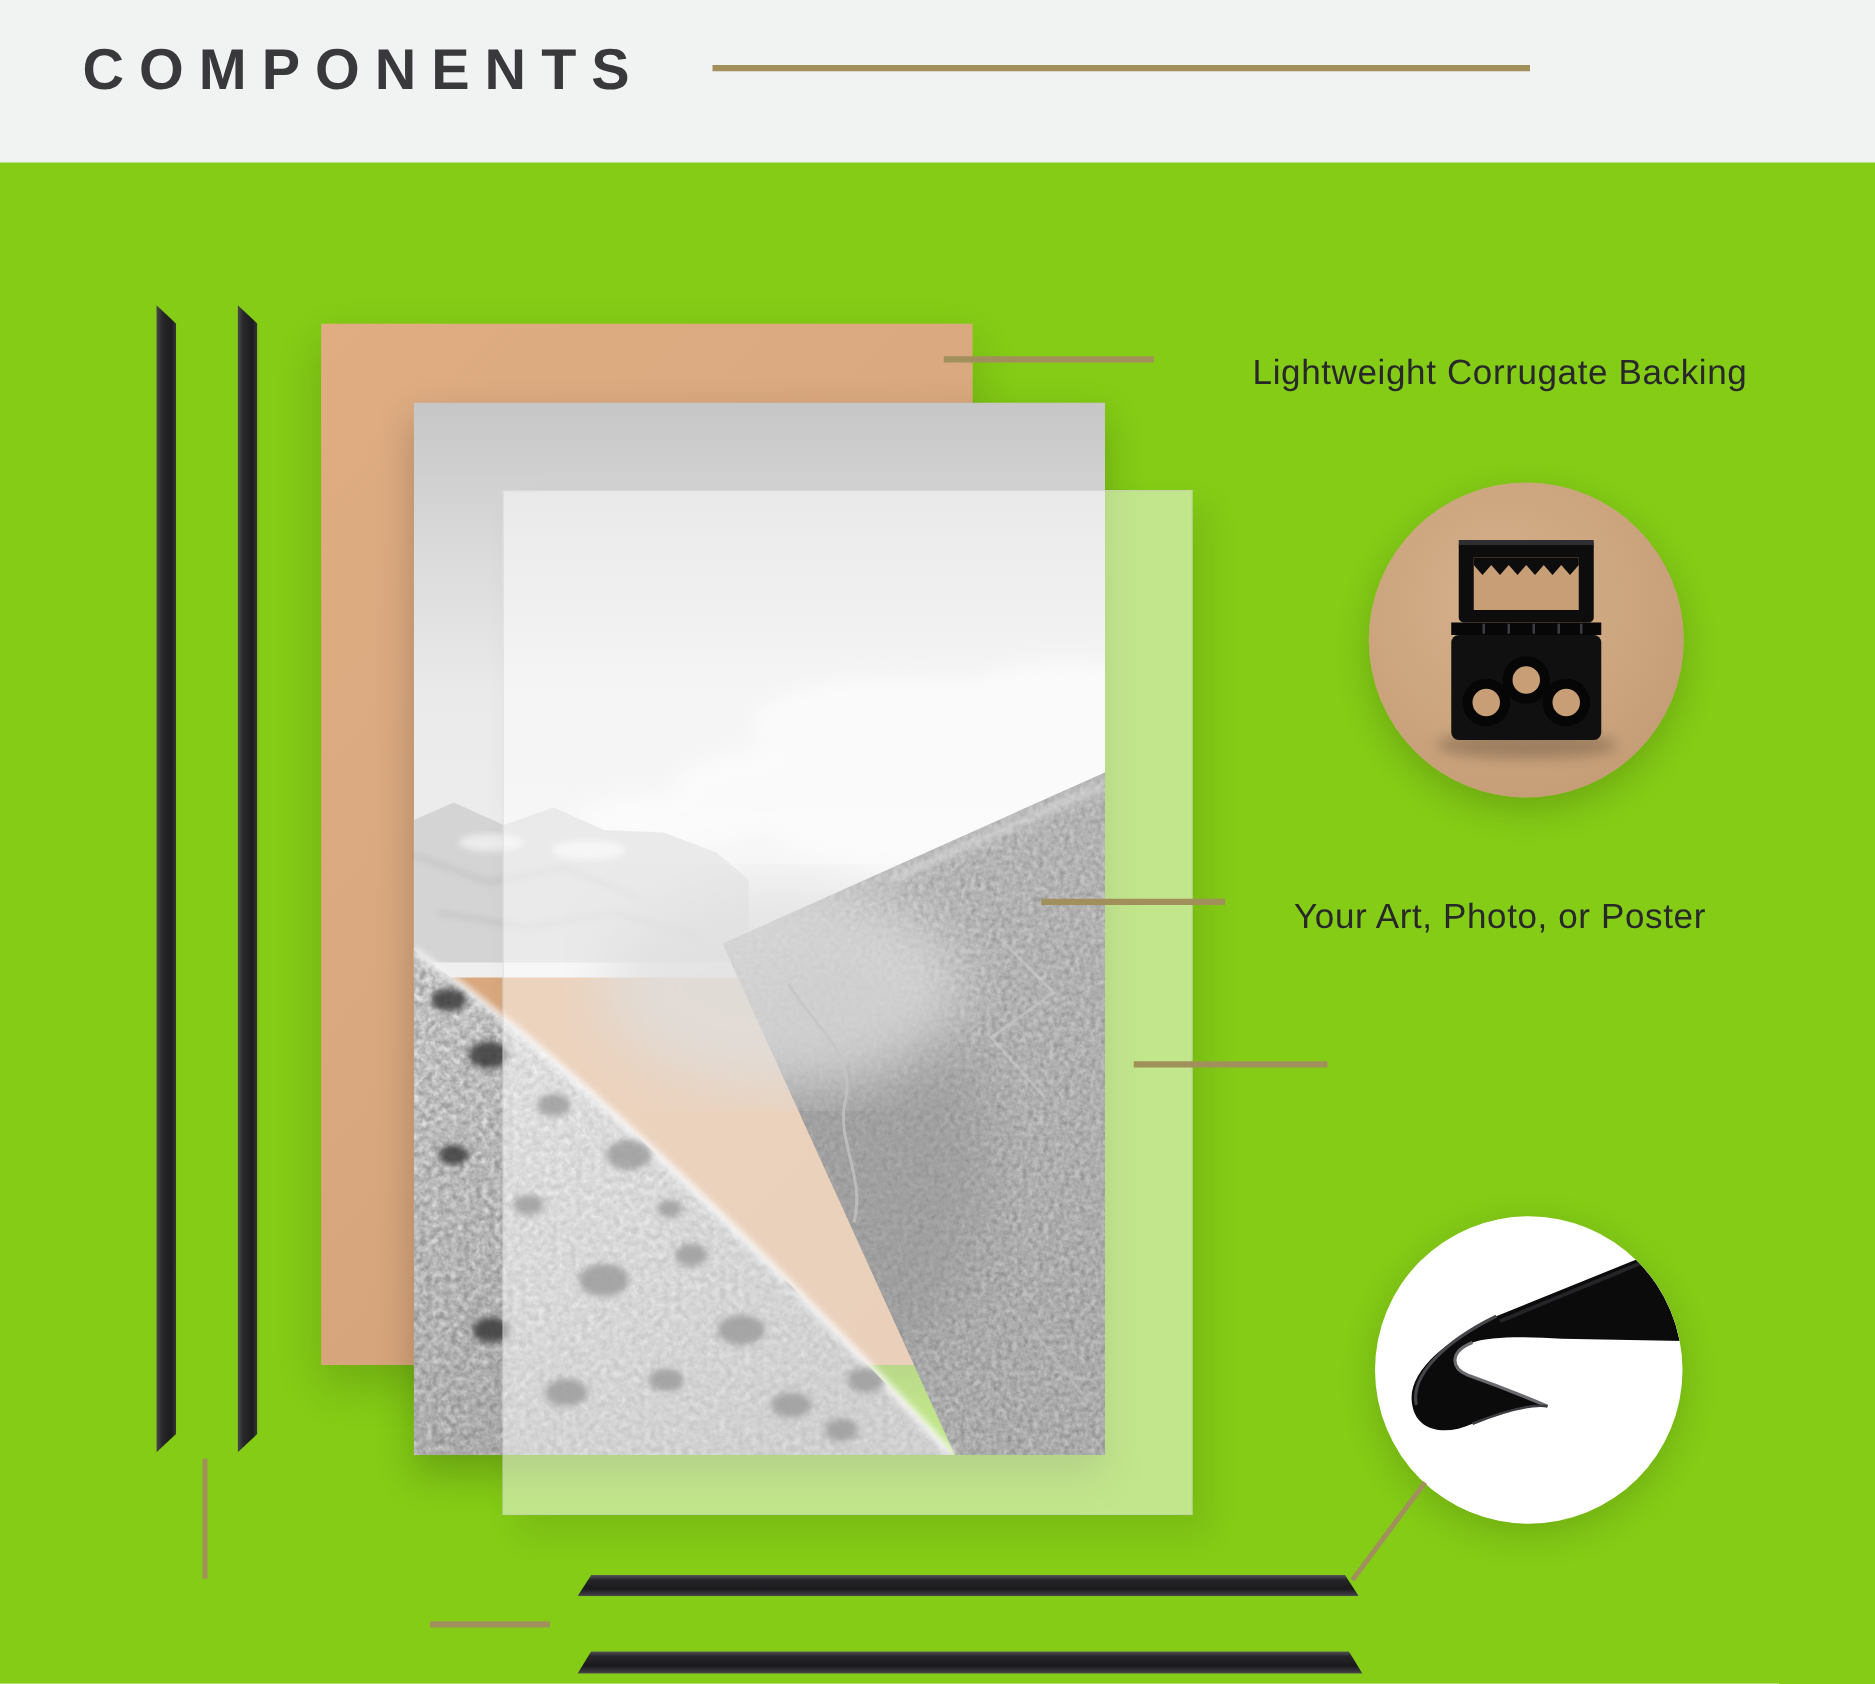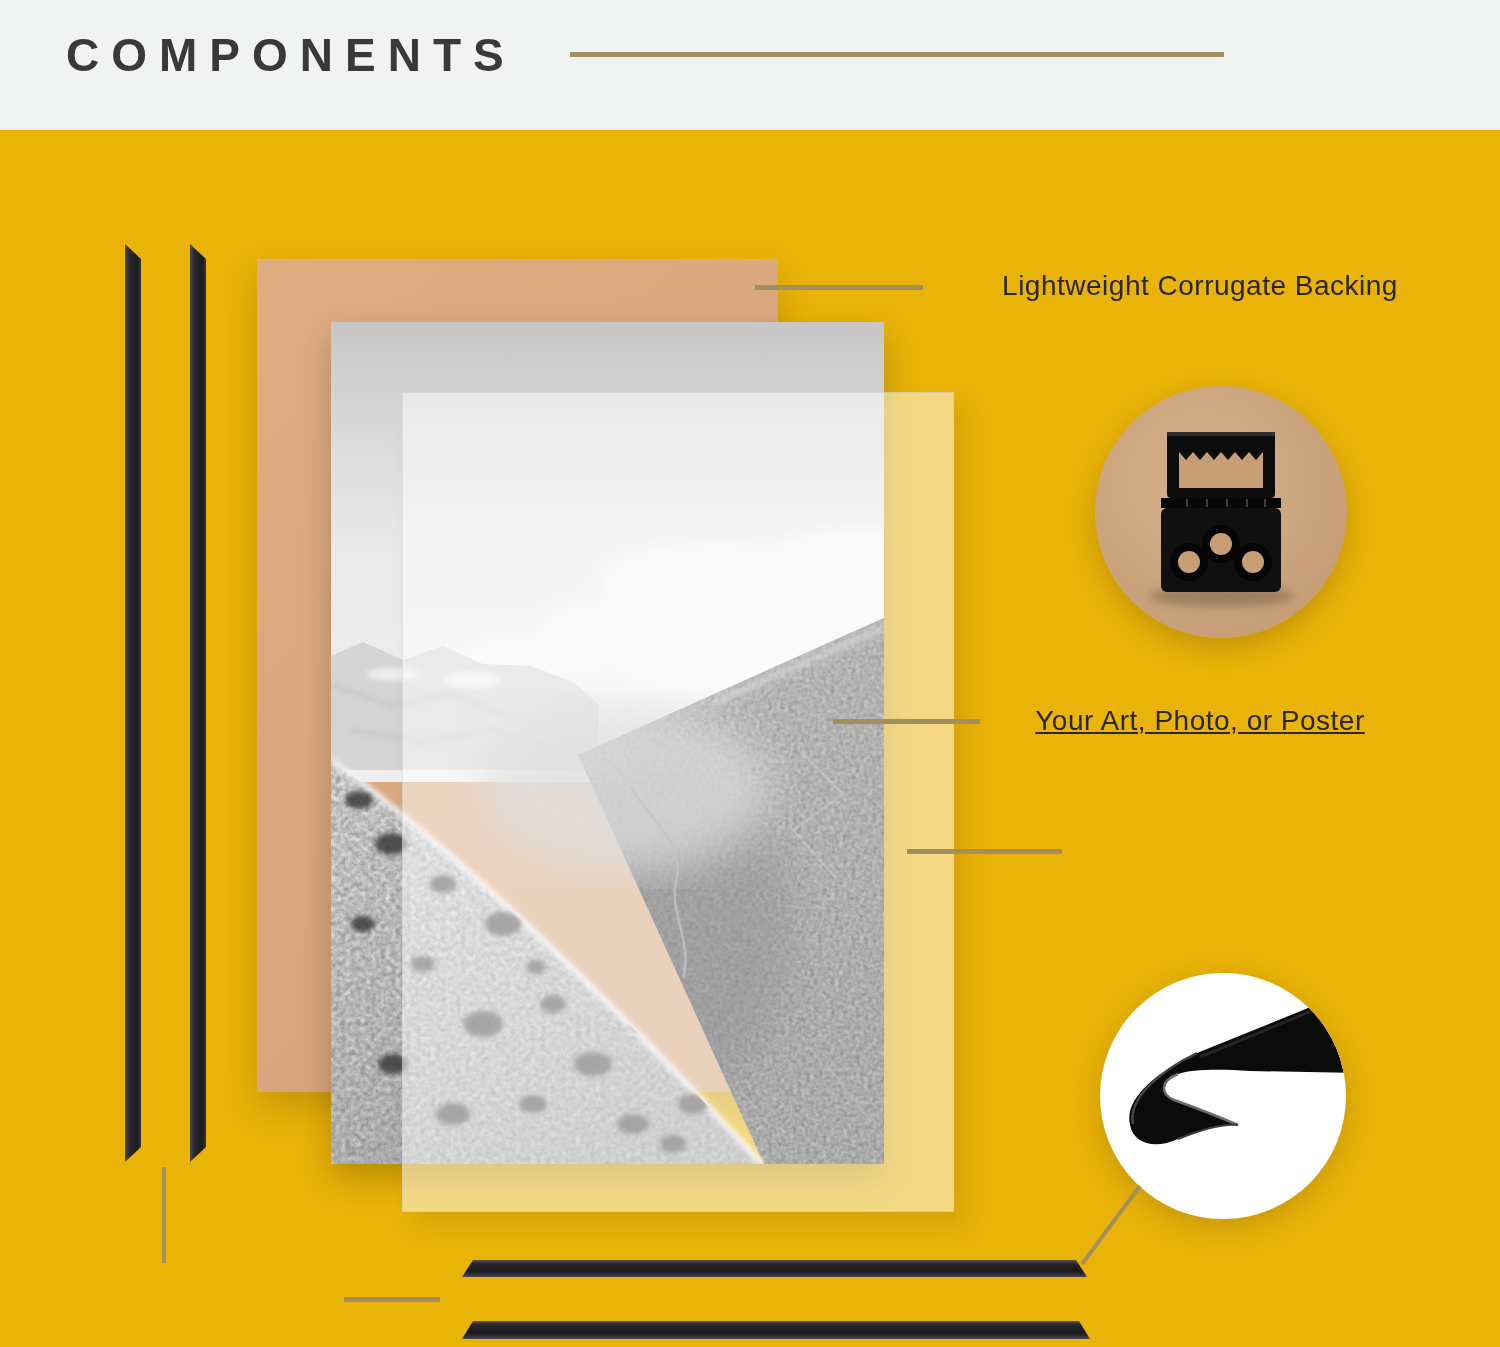--- a/index.html
+++ b/index.html
@@ -1,18 +1,18 @@
 <!DOCTYPE html>
 <html><head>
 <meta charset="utf-8">
 <style>
   html,body{margin:0;padding:0;background:#ffffff;}
   .canvas{
     position:relative;width:1500px;height:1347px;overflow:hidden;
-    background:#eab308;font-family:"Liberation Sans", sans-serif;color:#2b2b2d;
+    background:#84cc16;font-family:"Liberation Sans", sans-serif;color:#2b2b2d;
   }
   
   .header-band{position:absolute;left:0;top:0;width:1500px;height:130px;background:#f1f2f2;}
   .page-title{
     position:absolute;left:66px;top:28px;font-size:46px;font-weight:bold;
     letter-spacing:12px;color:#39393b;
   }
   .title-rule{position:absolute;left:570px;top:52px;width:654px;height:5px;background:#a2905c;}
   
   .gold-line{position:absolute;background:#a2905c;}
@@ -59,23 +59,23 @@
   }
   .inset-profile{
     left:1100px;top:973px;width:246px;height:246px;background:#ffffff;
     box-shadow:0 8px 30px rgba(0,0,0,0.16);
   }
   
   .callout{
     position:absolute;font-size:28px;line-height:40px;color:#28282a;
     letter-spacing:0.5px;
   }
-  .callout.center{text-align:center;}
+  .callout.center{text-align:center;margin-top:12px;}
   .lbl-backing{left:945px;top:266px;width:510px;}
-  .lbl-art{left:945px;top:701px;width:510px;text-decoration:underline;}
+  .lbl-art{left:945px;top:701px;width:510px;}
   .lbl-plexi{left:1003px;top:837px;width:450px;}
   .lbl-strips{left:85px;top:1284px;font-size:29px;}
   .diag-svg{position:absolute;left:1050px;top:1170px;}
 </style>
 </head>
 <body>
 
 <div class="canvas">
 
   <div class="header-band"></div>

